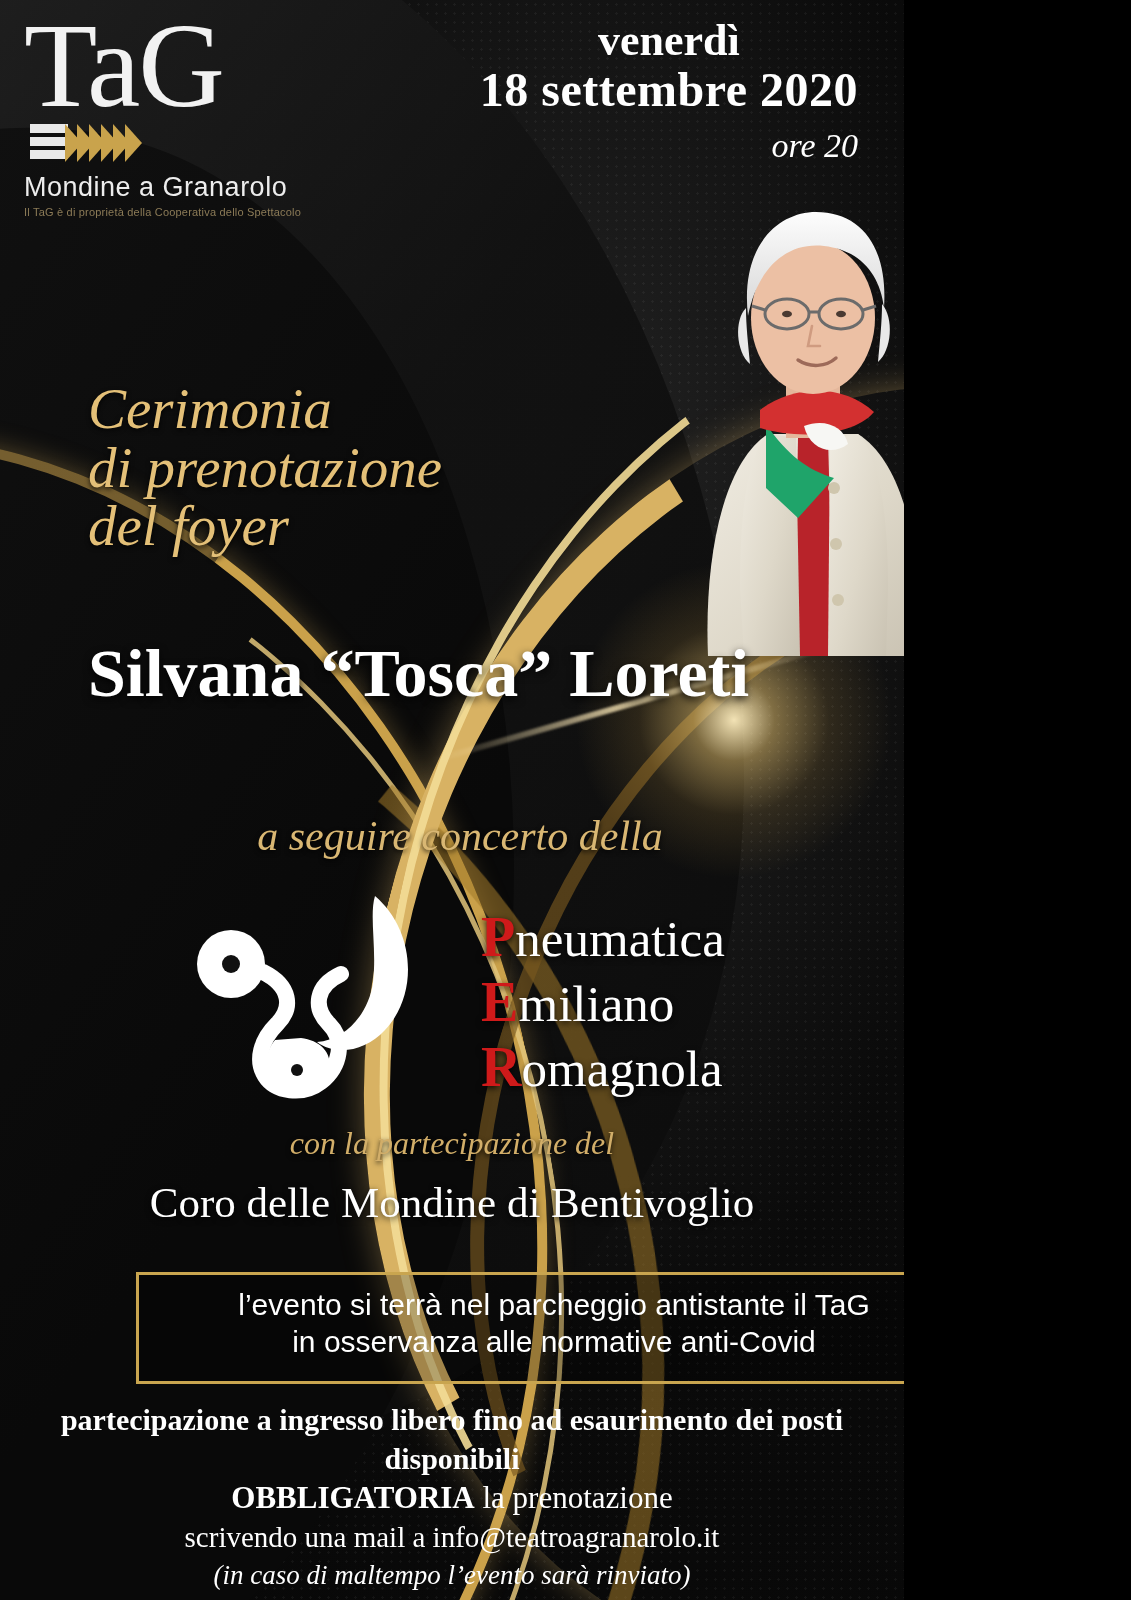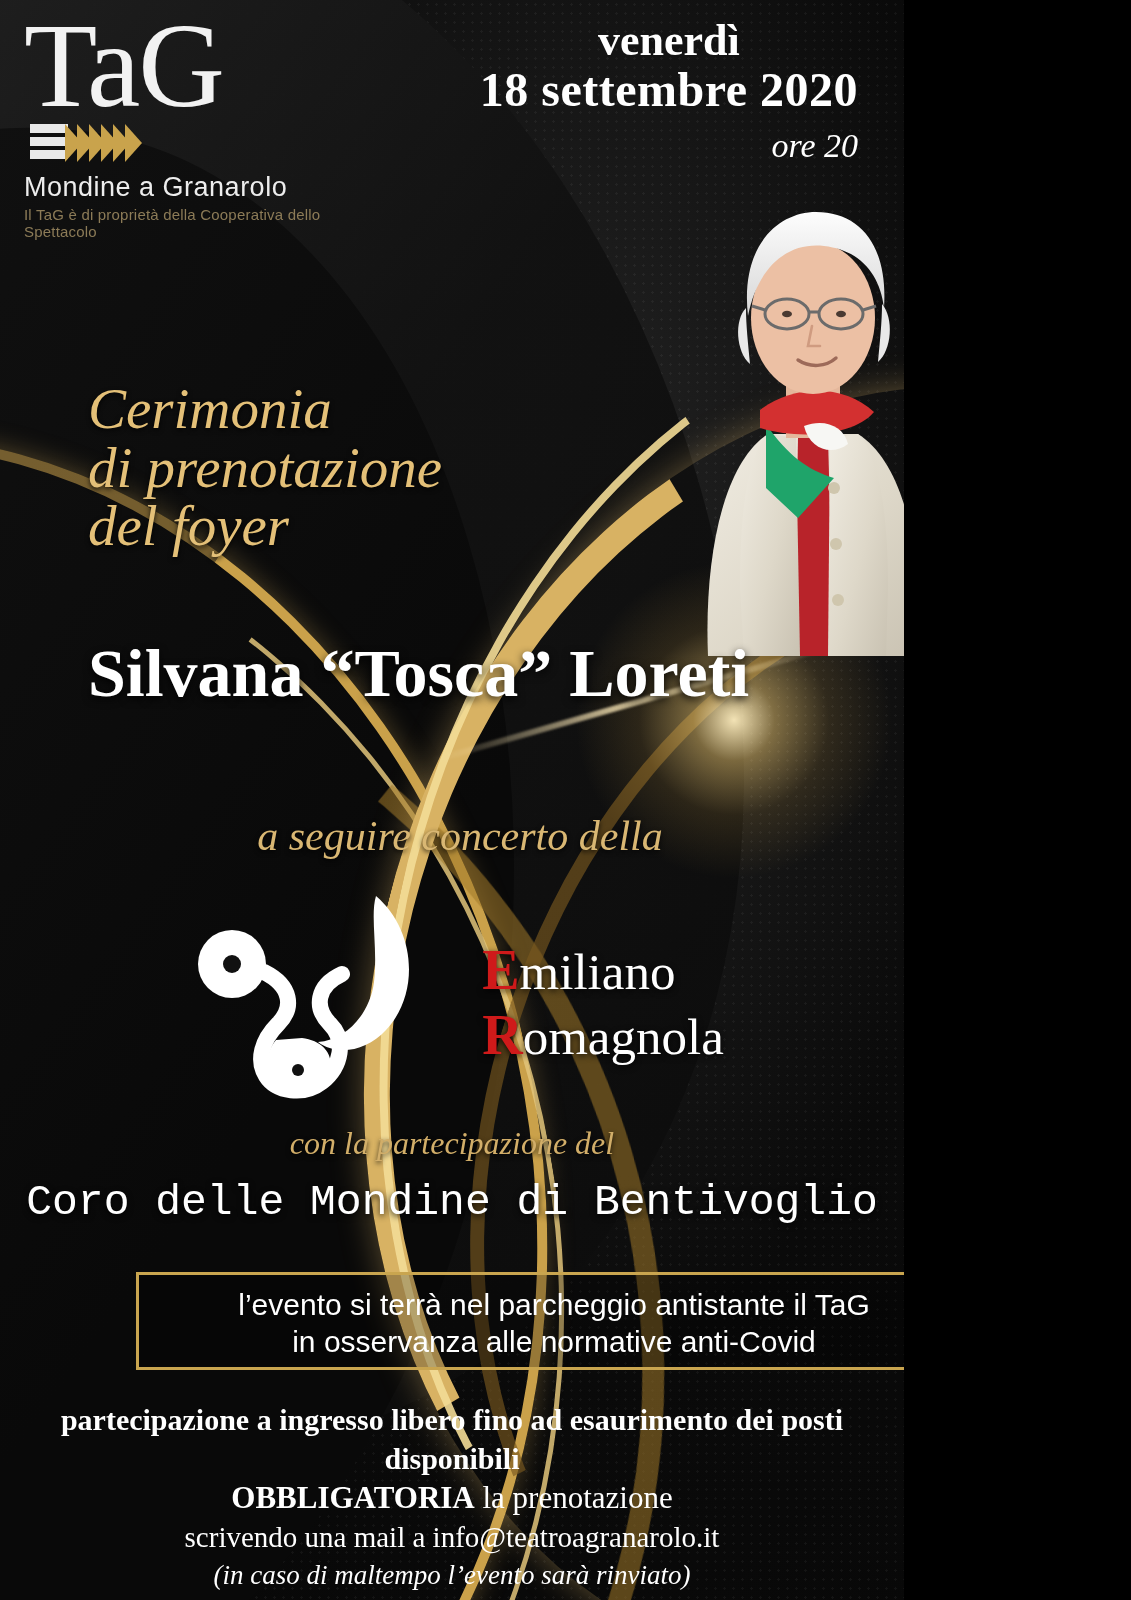--- a/index.html
+++ b/index.html
@@ -185,21 +185,21 @@
     margin-right: 2px;
   }
   .logo-name {
     font-family: "Liberation Sans", sans-serif;
     font-size: 27px;
     letter-spacing: 0.5px;
     color: #ededed;
     margin-top: 6px;
   }
   .logo-sub {
-    font-size: 15px;
+    font-size: 11px;
     color: #8c7b57;
     margin-top: 3px;
     letter-spacing: 0.2px;
   }
 
   
   .date-block {
     position: absolute;
     right: 46px;
     top: 18px;
@@ -319,34 +319,34 @@
     font-size: 32px;
     color: #d2ae69;
     text-shadow: 0 2px 5px rgba(0,0,0,0.8);
   }
   .choir {
     position: absolute;
     left: 0;
     right: 0;
     top: 1178px;
     text-align: center;
-    font-family: Liberation Mono, monospace;
+    font-family: Liberation Serif, serif;
     font-size: 43px;
     color: #ffffff;
     text-shadow: 0 2px 6px rgba(0,0,0,0.85);
   }
 
   
   .covid-box {
     position: absolute;
     left: 136px;
     top: 1272px;
     width: 836px;
     border: 3px solid #c9a54f;
-    padding: 12px 10px 7px 10px;
+    padding: 12px 10px 21px 10px;
     text-align: center;
     box-sizing: border-box;
     background: rgba(0,0,0,0.25);
   }
   .covid-line {
     font-family: "Liberation Sans", sans-serif;
     font-size: 30px;
     color: #ffffff;
     line-height: 1.22;
     font-weight: 500;
@@ -483,20 +483,23 @@
         <circle cx="52" cy="74" r="9" fill="#111111"></circle>
 
         <path d="M84 82 C112 96 114 118 98 134 C82 150 76 170 86 186 C96 202 124 206 142 192 C162 176 166 150 150 134 C134 118 136 96 162 84" stroke="#ffffff" stroke-width="16" fill="none" stroke-linecap="round"></path>
 
         <path d="M96 150 C84 164 84 186 100 196 C120 208 146 200 150 180 C154 162 140 150 122 148 Z" fill="#ffffff"></path>
         <circle cx="118" cy="180" r="6" fill="#111111"></circle>
       </svg>
     </div>
     <div class="band-name">
       <div>
+        <span class="cap">P</span><span>neumatica</span>
+      </div>
+      <div>
         <span class="cap">E</span><span>miliano</span>
       </div>
       <div>
         <span class="cap">R</span><span>omagnola</span>
       </div>
     </div>
   </div>
 
   <div class="with-lead">con la partecipazione del</div>
   <div class="choir">Coro delle Mondine di Bentivoglio</div>

